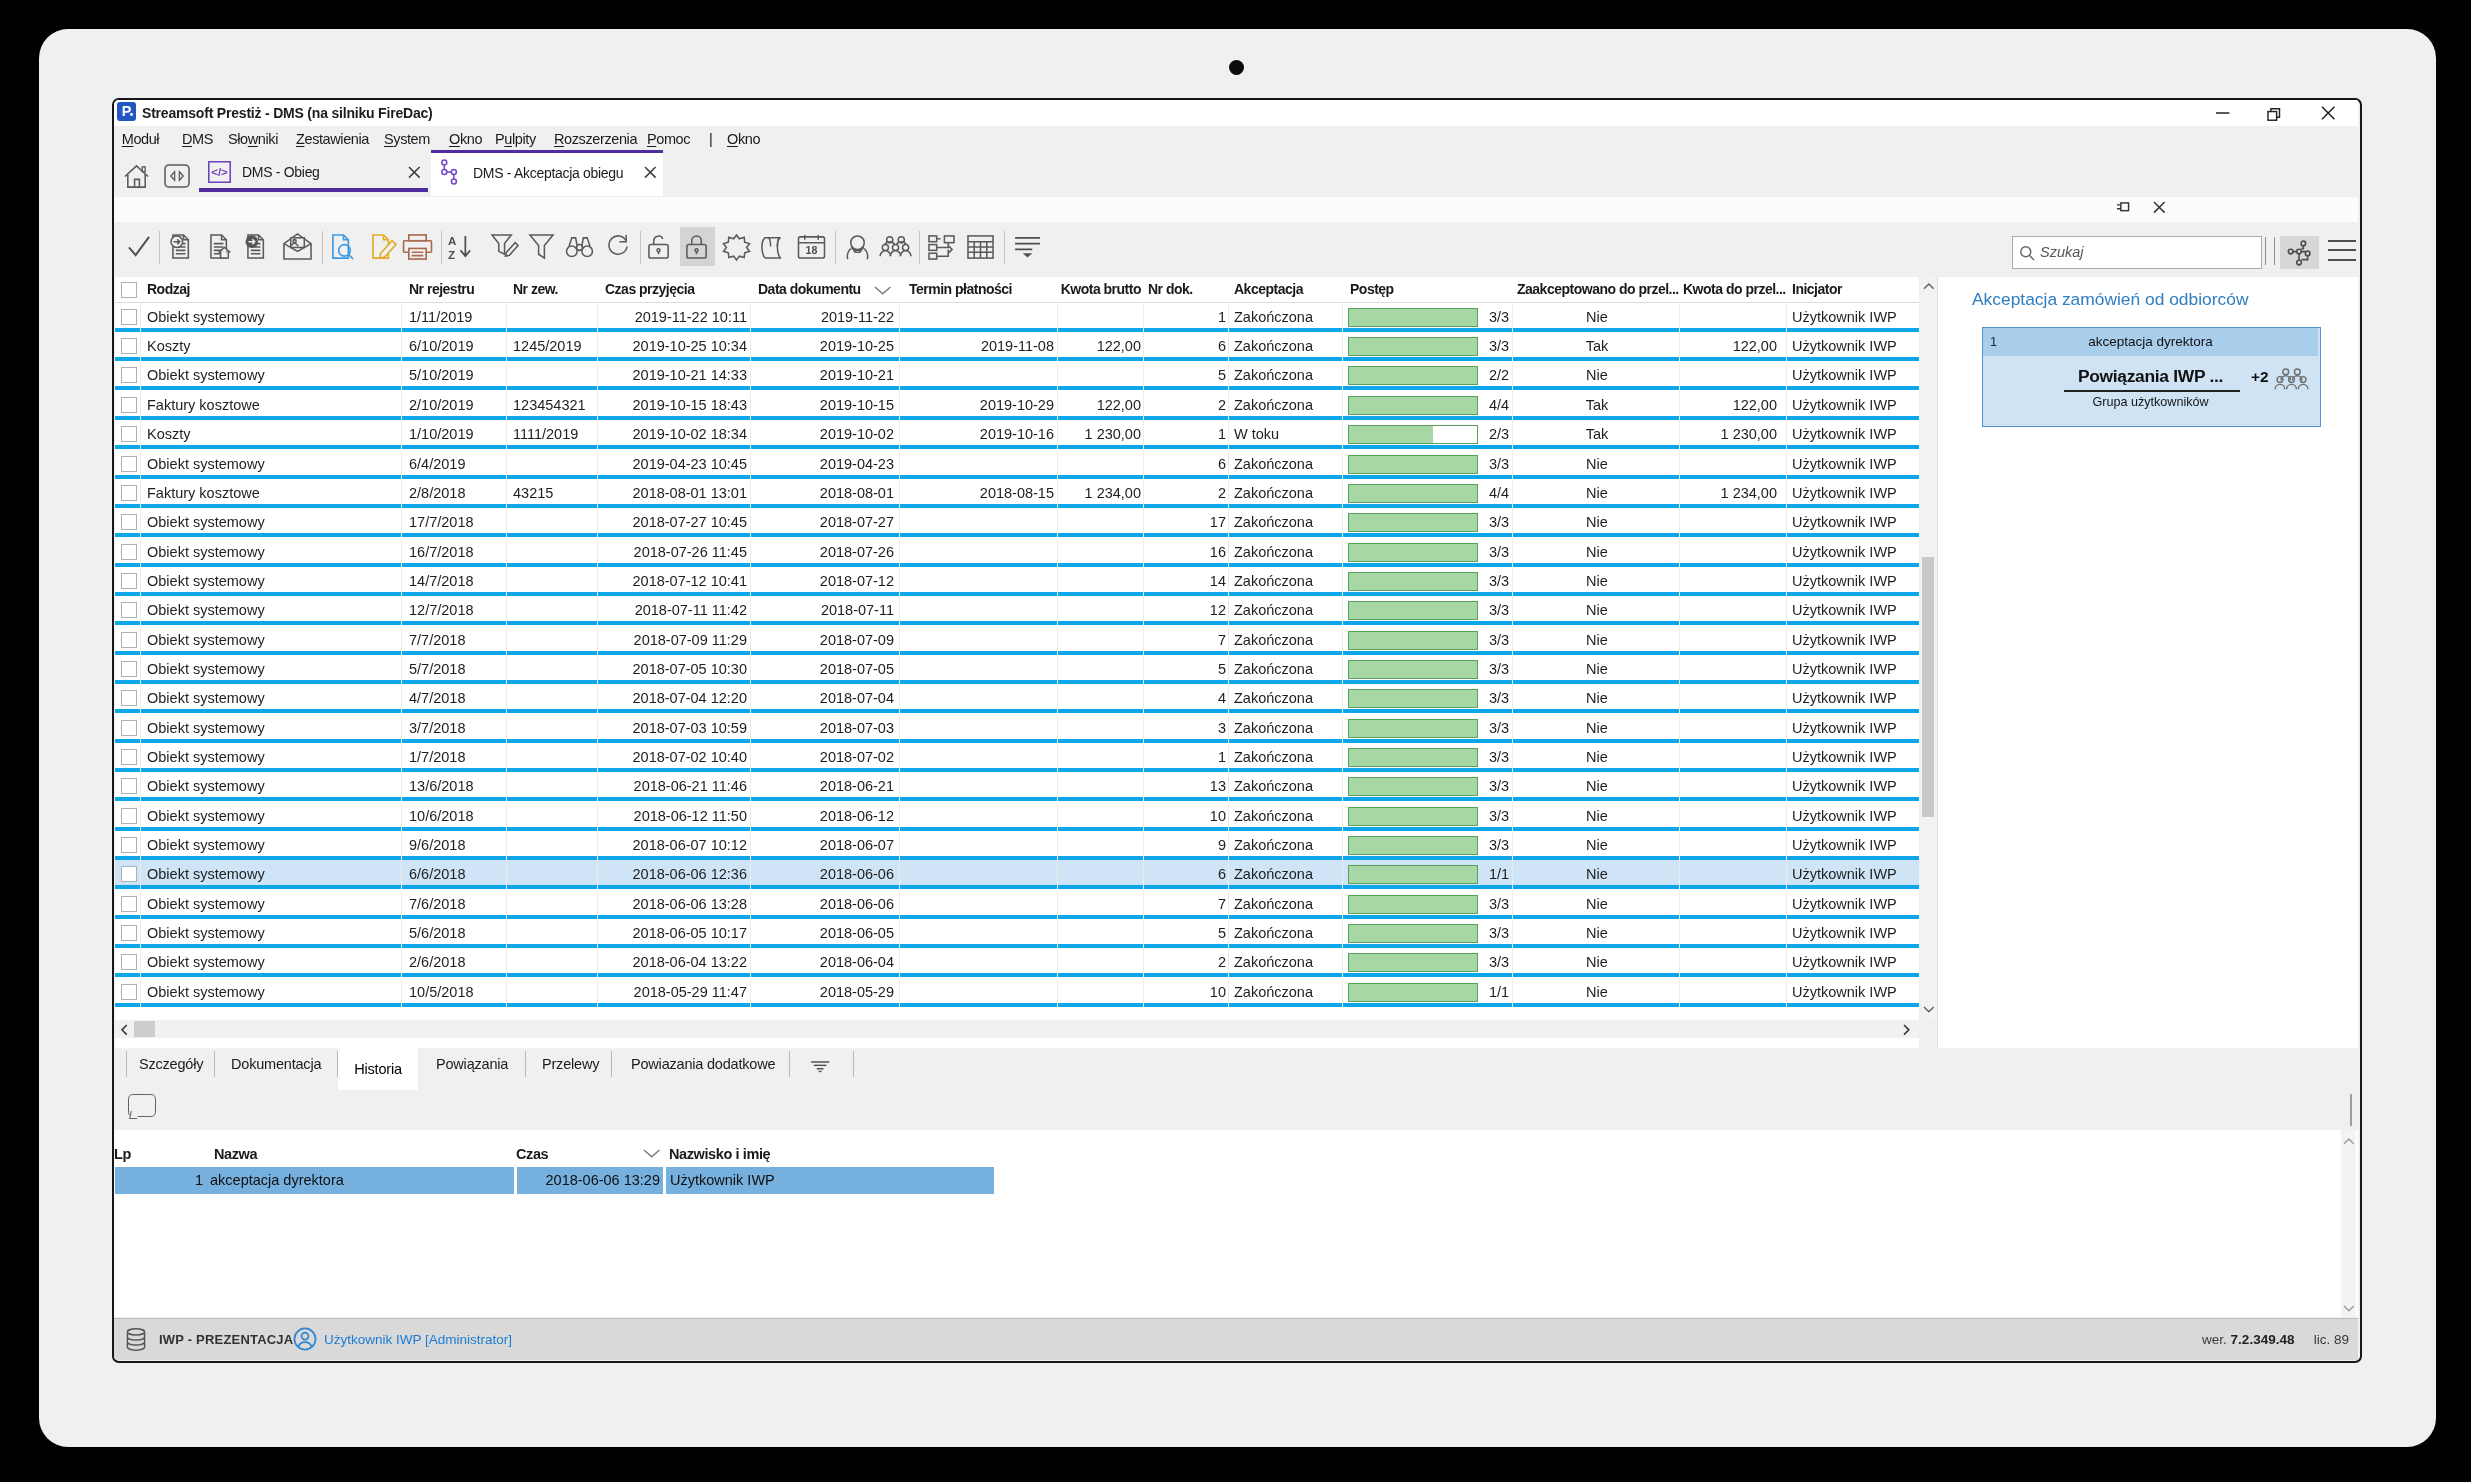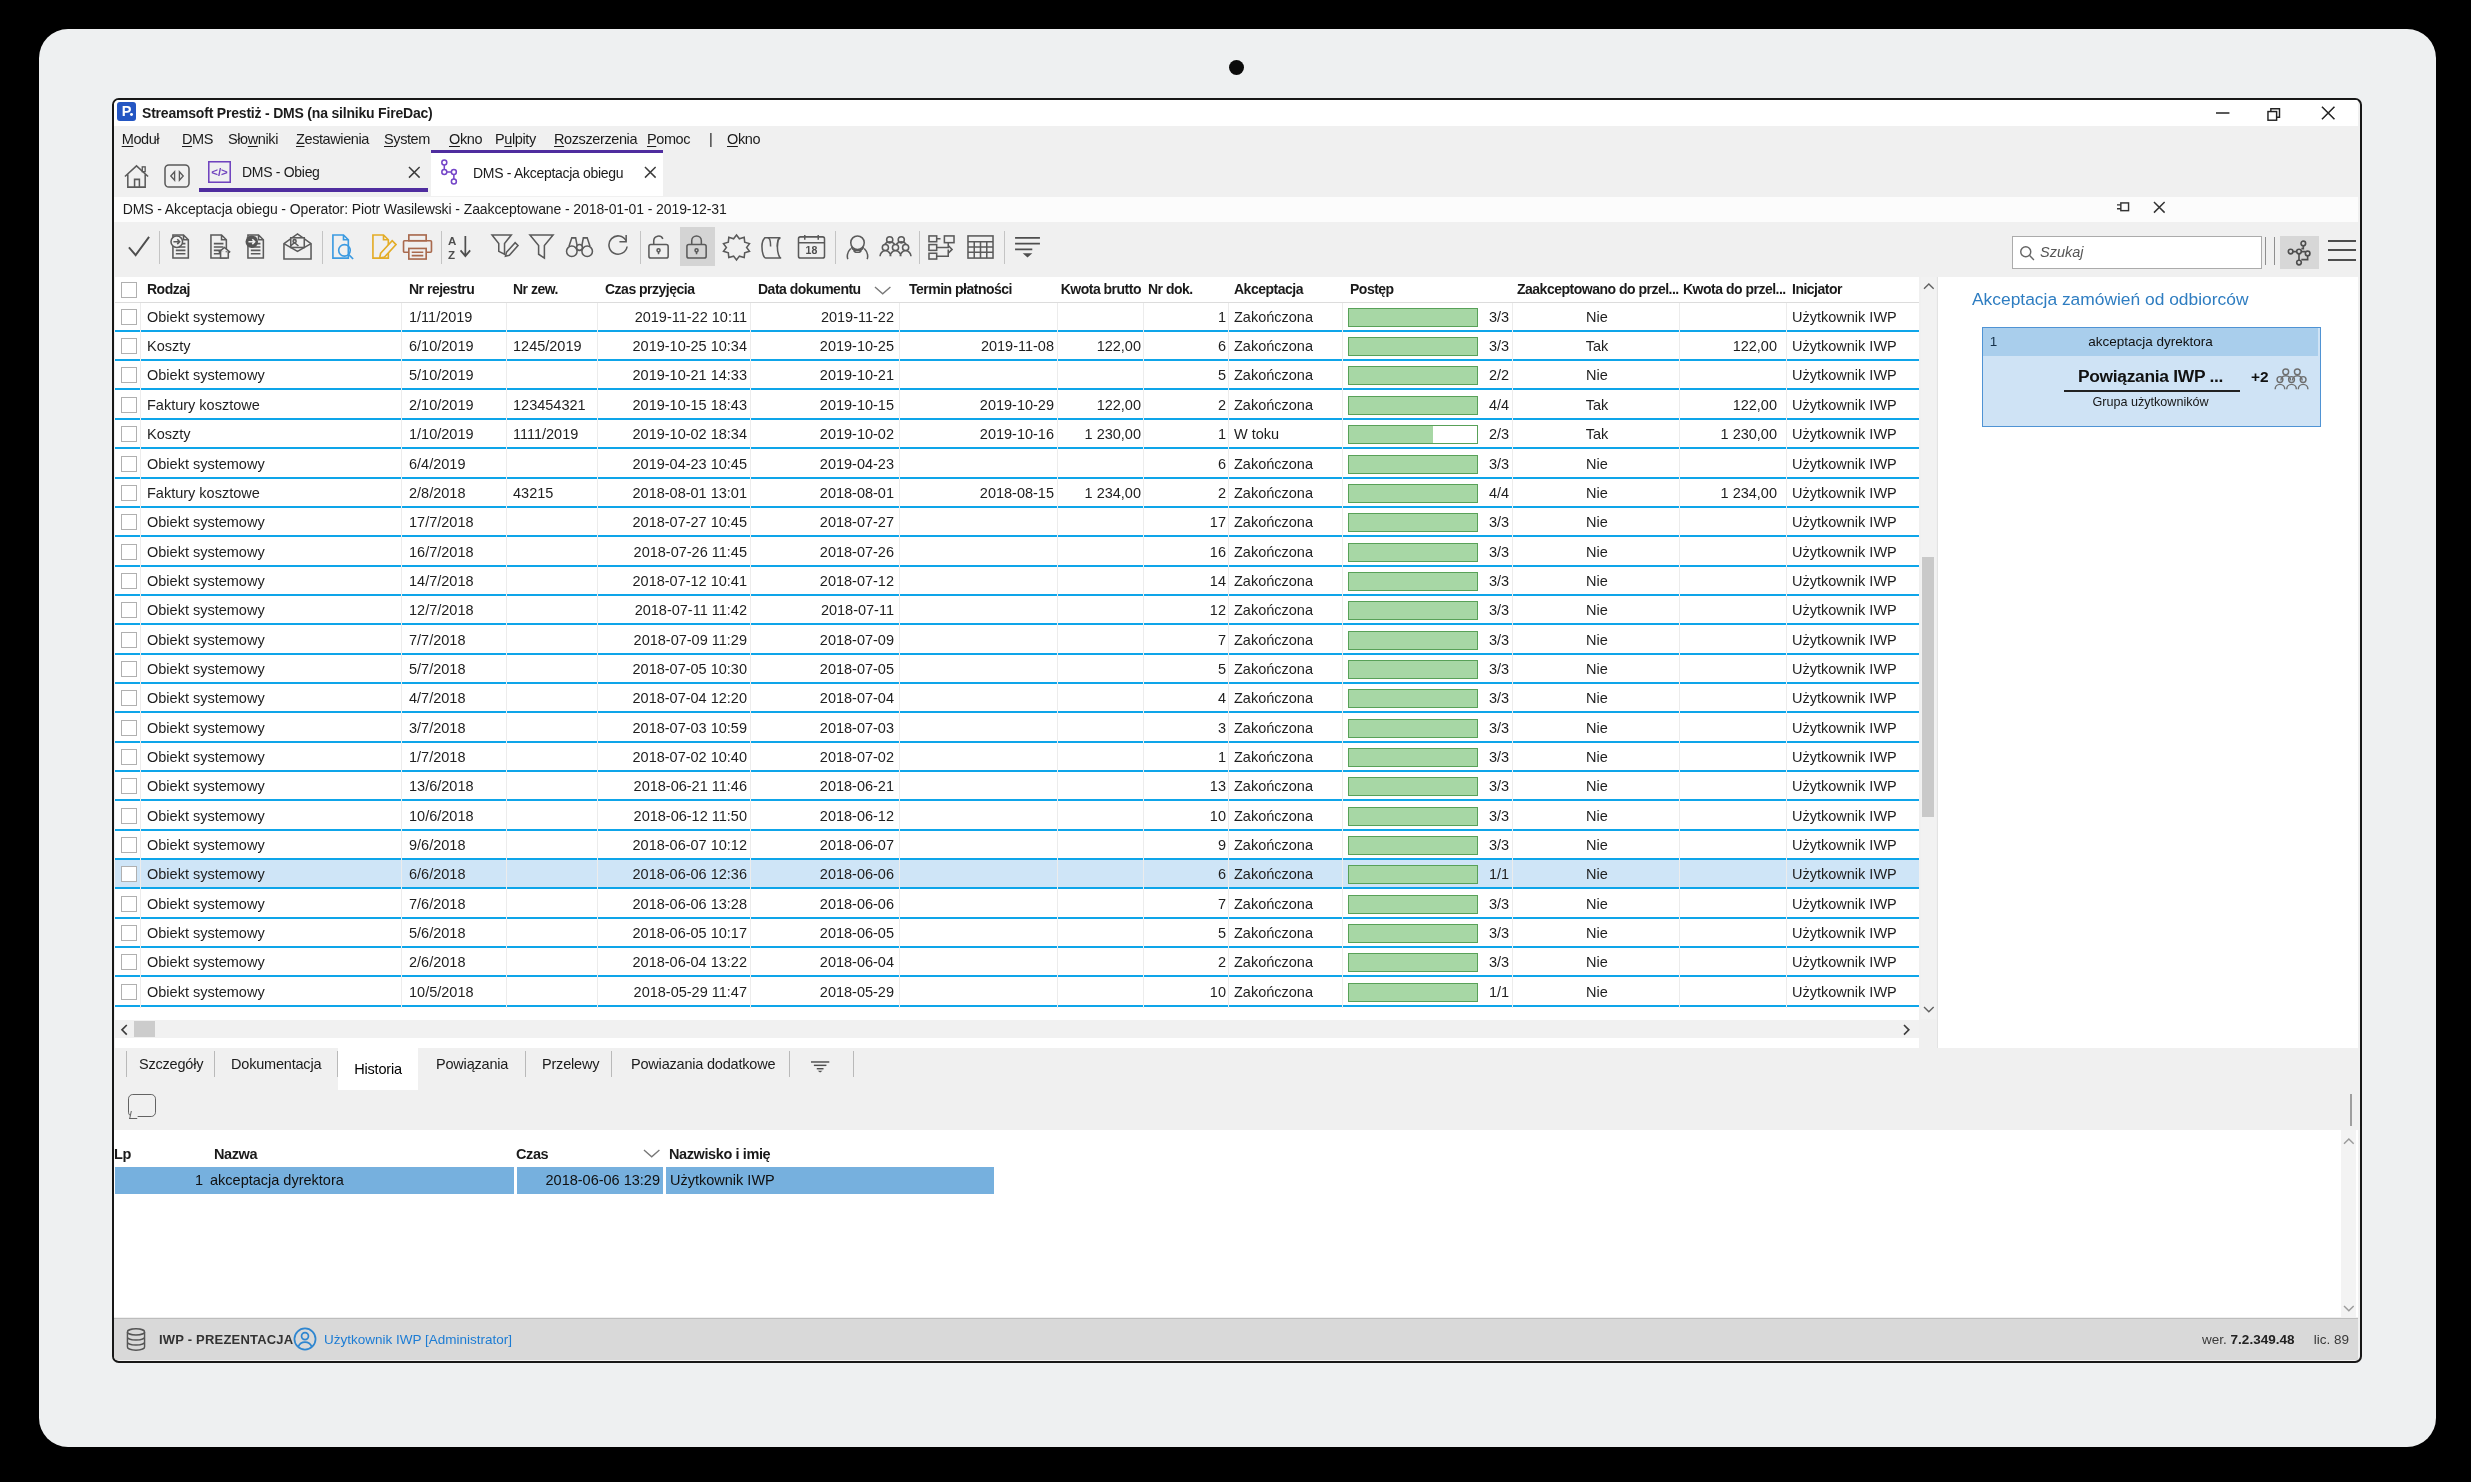--- a/index.html
+++ b/index.html
@@ -27,21 +27,21 @@
 .tsep{top:131px;width:1px;height:33px;background:#c4c4c4}
 #search{left:1898px;top:136px;width:250px;height:33px;background:#fff;border:1px solid #ababab}
 #search span{left:27px;top:0;line-height:31px;font-style:italic;color:#555;font-size:14.5px}
 #main{left:1px;top:177px;width:1804px;height:771px;background:#fff}
 #rpanel{left:1824px;top:177px;width:420px;height:771px;background:#fff}
 #pdiv{left:1823px;top:177px;width:1px;height:771px;background:#e3e3e3}
 #thead{left:1px;top:177px;width:1804px;height:26px;background:#fff;border-bottom:1px solid #dcdcdc}
 #thead .cb{top:4.8px}
 .hc{top:0;height:25px;line-height:25px;font-weight:bold;font-size:14px;color:#1a1a1a;letter-spacing:-0.5px}
 .vline{top:203px;width:1px;height:705px;background:#ececec}
-.trow{left:1px;width:1804px;height:29px;border-bottom:2px solid #0ea5e9;background:#fff}
+.trow{left:1px;width:1804px;height:29px;border-bottom:4px solid #0ea5e9;background:#fff}
 .trow.sel{background:#cfe5f7}
 .trow .c{top:0;height:28px;line-height:28px;font-size:14.5px;color:#1e1e1e;white-space:nowrap}
 .trow .ctr{text-align:center}
 .cb{width:16.4px;height:16.4px;background:#fff;border:1px solid #b0b0b0}
 .pbar{left:1233px;top:4.5px;width:130px;height:19.3px;border:1.4px solid #58a158;background:#fff}
 .pfill{left:0;top:0;height:100%;background:#a7d7a5}
 #vsb{left:1807px;top:177px;width:14.5px;height:742px;background:#f2f2f2}
 #vsb .thumb{left:1.4px;top:280px;width:11.6px;height:260px;background:#c9c9c9}
 #hsb{left:1px;top:920px;width:1804px;height:18.3px;background:#f1f1f1}
 #hsb .thumb{left:19.3px;top:1.4px;width:21px;height:15.4px;background:#cccccc}
@@ -124,21 +124,20 @@
         </g>
     </svg>
     <span class="tabtxt" style="left:42px;top:0;height:40px;line-height:40px">DMS - Akceptacja obiegu</span>
     <svg style="left:213px;top:12.6px" width="12.6" height="12.6" viewBox="0 0 13 13">
         <path d="M1 1 L12 12 M12 1 L1 12" stroke="#3b3b3b" stroke-width="1.5"></path>
       </svg>
   </div>
   <div id="tab1line"></div>
 
   <div id="caption"></div>
-  <div id="captxt">DMS - Akceptacja obiegu - Operator: Piotr Wasilewski - Zaakceptowane - 2018-01-01 - 2019-12-31</div>
   <svg style="left:2002px;top:101px" width="14.5" height="13.5" viewBox="0 0 15 14">
       <g stroke="#333" stroke-width="1.5" fill="none">
         <rect x="5" y="2" width="8" height="8"></rect>
         <path d="M5 4 H1 M5 8 H1"></path>
       </g>
     </svg>
   <svg style="left:2039px;top:101px" width="12.6" height="12.6" viewBox="0 0 13 13">
       <path d="M1 1 L12 12 M12 1 L1 12" stroke="#333" stroke-width="1.5"></path>
     </svg>
 

